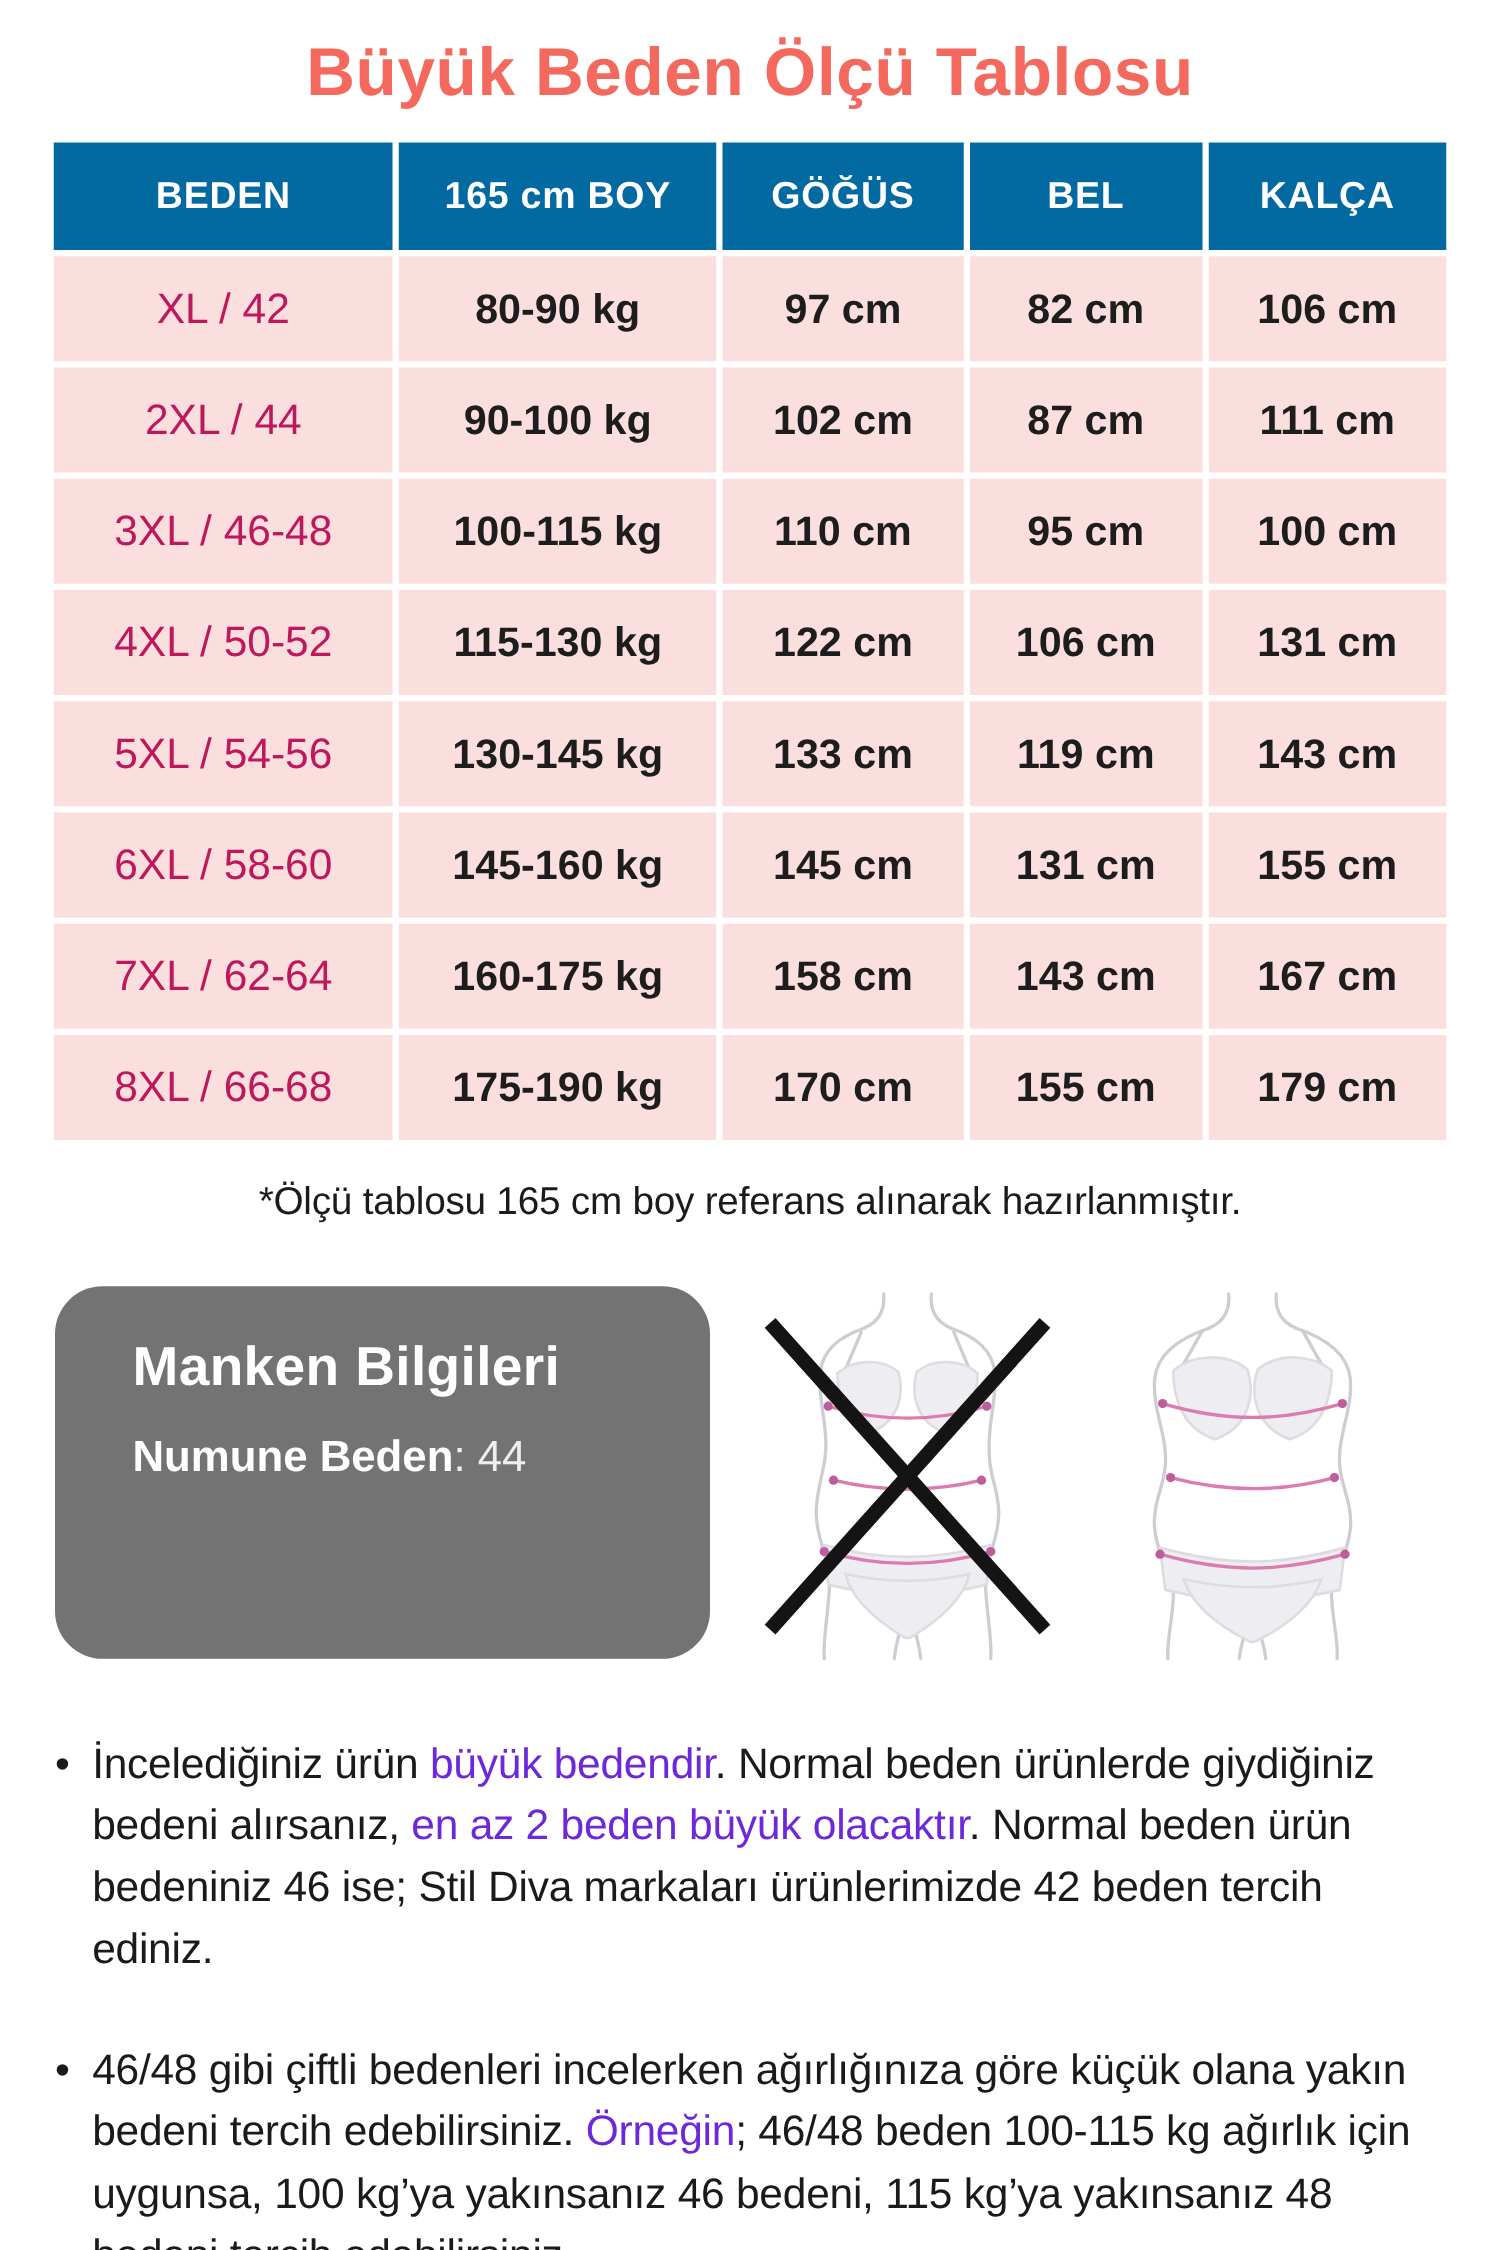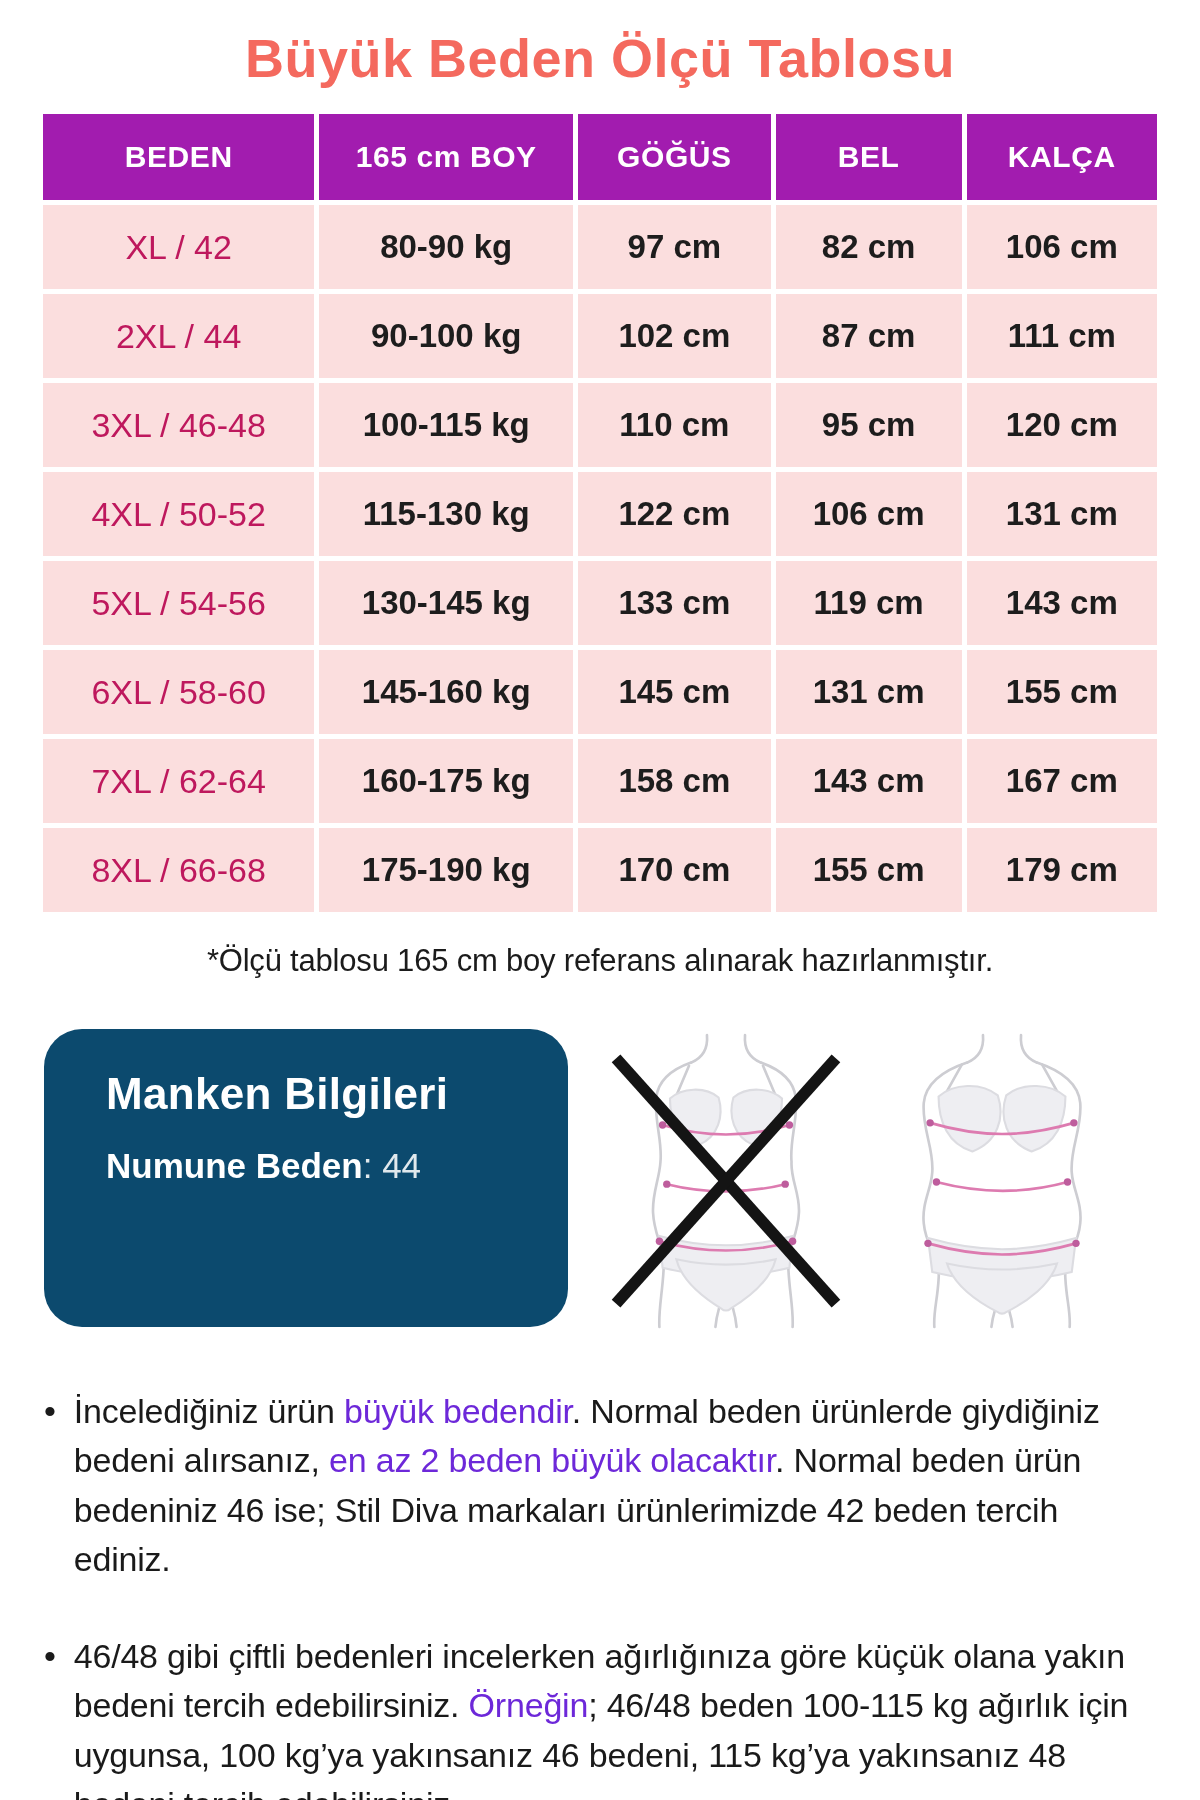--- a/index.html
+++ b/index.html
@@ -18,40 +18,40 @@
     margin:20px auto 0;
     width:1124px;
     border-collapse:separate;
     border-spacing:5px;
     table-layout:fixed;
   }
   .size-table col.c1{width:24.8%} .size-table col.c2{width:23.2%}
   .size-table col.c3{width:17.6%} .size-table col.c4{width:17.0%}
   .size-table col.c5{width:17.4%}
   .size-table th {
-    background:#a21caf; color:#ffffff;
+    background:#0369a1; color:#ffffff;
     font-size:30px; font-weight:700; letter-spacing:.6px;
     height:86px; text-align:center;
   }
   .size-table td {
     background:#FBDEDE; color:#1d1d1d;
     font-size:33px; font-weight:700;
     height:84px; text-align:center;
   }
   .size-table td.col-size { font-weight:400; color:#be185d; font-size:34px; }
 
   .footnote {
     margin:26px 0 0; text-align:center;
     font-size:31px; color:#1b1b1b; letter-spacing:-.2px;
   }
 
   .info-row { margin:50px 40px 0 44px; display:flex; align-items:flex-start; }
   .model-box {
     width:524px; height:298px; flex:0 0 auto;
-    background:#0c4a6e; border-radius:38px;
+    background:#737373; border-radius:38px;
     padding:40px 24px 0 62px;
   }
   .model-title { color:#ffffff; font-size:44px; font-weight:800; margin-bottom:20px; letter-spacing:.3px; }
   .model-field { font-size:35px; line-height:1.52; color:rgba(255,255,255,.88); }
   .model-field .fl { font-weight:700; color:#ffffff; }
 
   .figures { flex:1; display:flex; justify-content:space-evenly; padding-top:4px; }
   .figure-wrap { position:relative; width:238px; height:296px; }
   .figure-wrap svg { display:block; width:100%; height:100%; }
   svg.cross { position:absolute; left:0; top:0; }
@@ -98,21 +98,21 @@
           <td>90-100 kg</td>
           <td>102 cm</td>
           <td>87 cm</td>
           <td>111 cm</td>
         </tr>
         <tr>
           <td class="col-size">3XL / 46-48</td>
           <td>100-115 kg</td>
           <td>110 cm</td>
           <td>95 cm</td>
-          <td>120 cm</td>
+          <td>100 cm</td>
         </tr>
         <tr>
           <td class="col-size">4XL / 50-52</td>
           <td>115-130 kg</td>
           <td>122 cm</td>
           <td>106 cm</td>
           <td>131 cm</td>
         </tr>
         <tr>
           <td class="col-size">5XL / 54-56</td>

